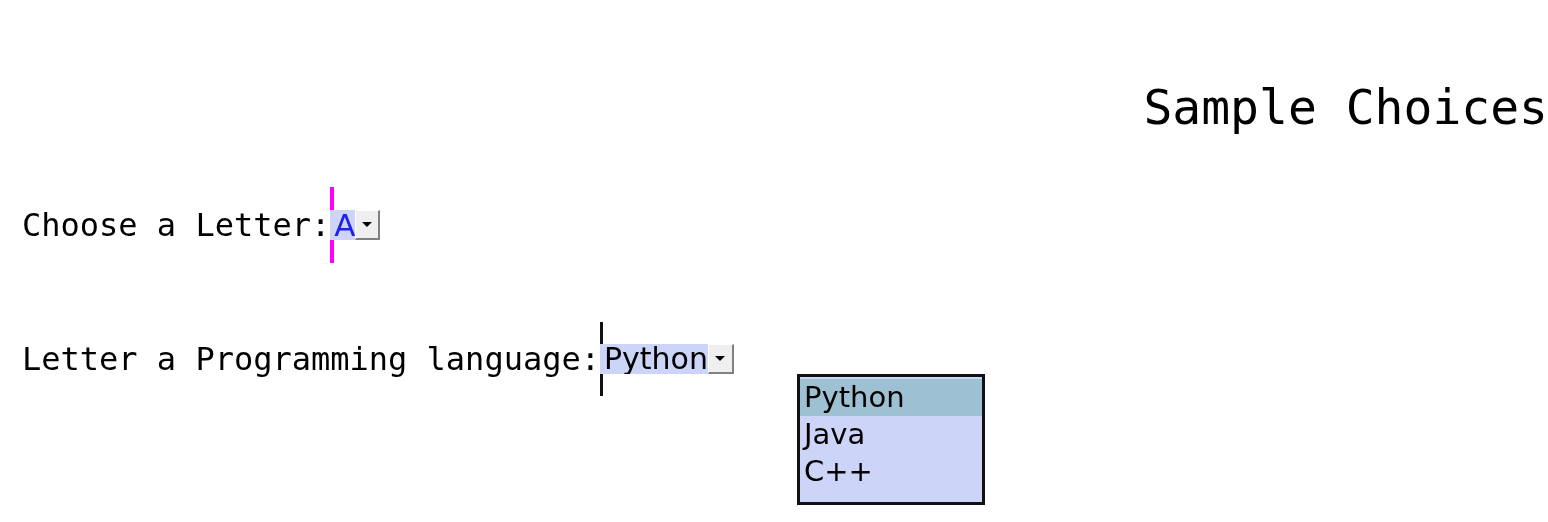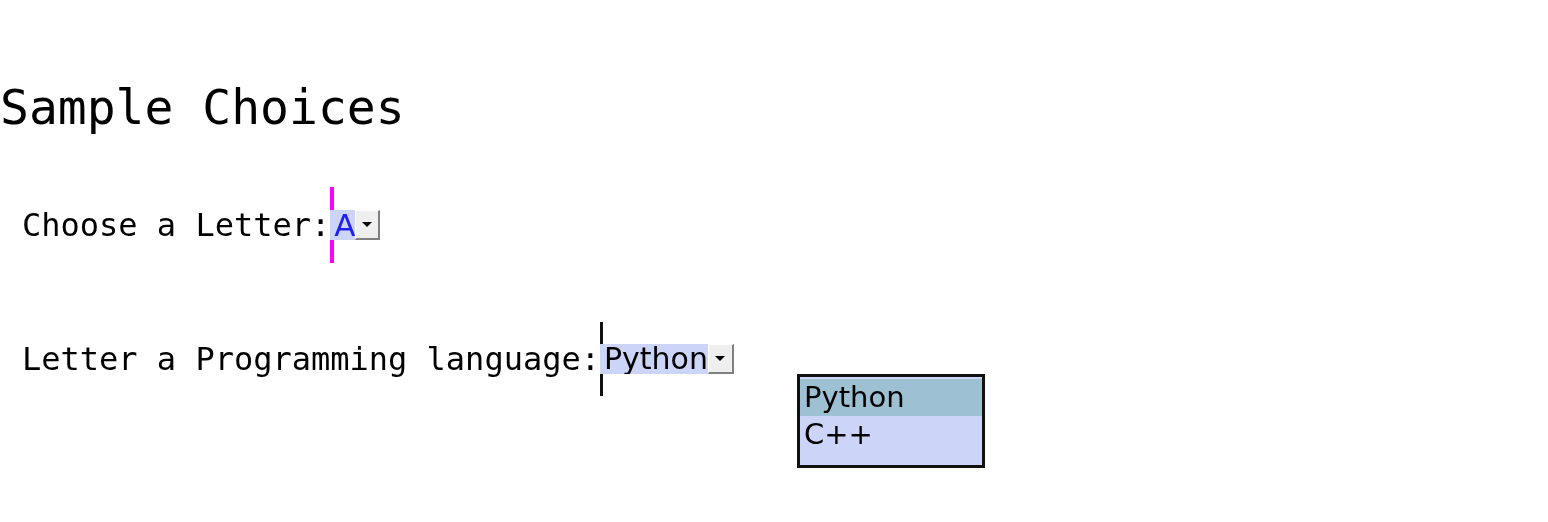--- a/index.html
+++ b/index.html
@@ -15,21 +15,21 @@
     font-family: "DejaVu Sans Mono", "Liberation Mono", monospace;
     -webkit-font-smoothing: antialiased;
   }
 
   
   .page-title {
     position: absolute;
     left: 0;
     top: 46px;
     width: 1548px;
-    text-align: left;
+    text-align: right;
     font-family: "DejaVu Sans Mono", "Liberation Mono", monospace;
     font-size: 48px;
     line-height: 58px;
     letter-spacing: 0px;
     color: #000000;
     font-weight: normal;
     white-space: pre;
   }
 
   
@@ -193,14 +193,15 @@
         <span class="select-arrow">
           <span class="tri"></span>
         </span>
       </span>
     </span>
   </span>
 </div>
 
 <div class="options-popup" id="language-options">
     <div class="option-item selected">Python</div>
+    <div class="option-item">Java</div>
     <div class="option-item">C++</div>
   </div>
 
 </body></html>

